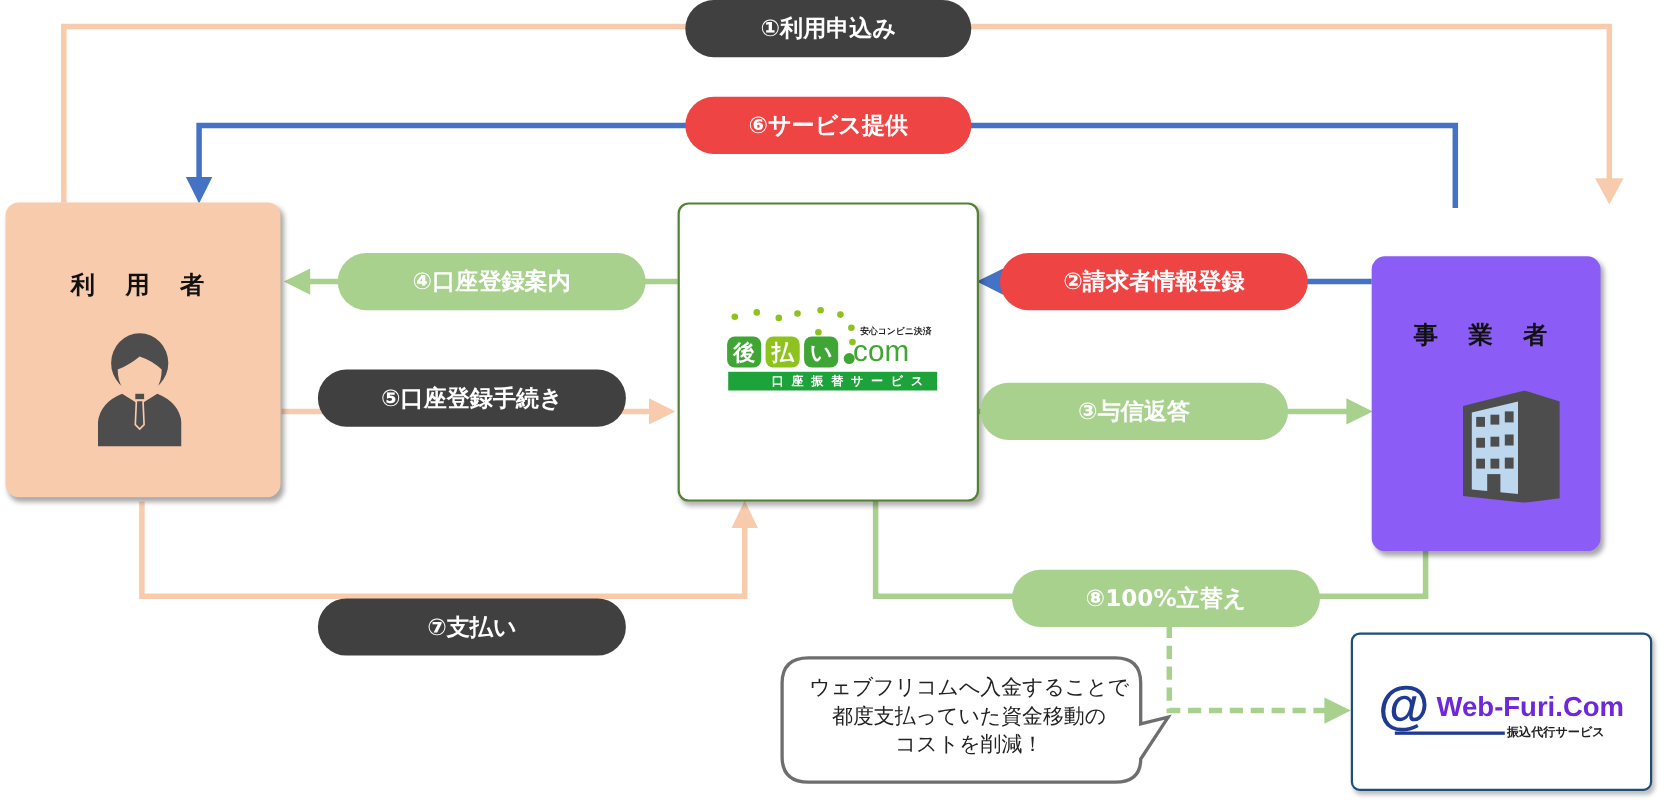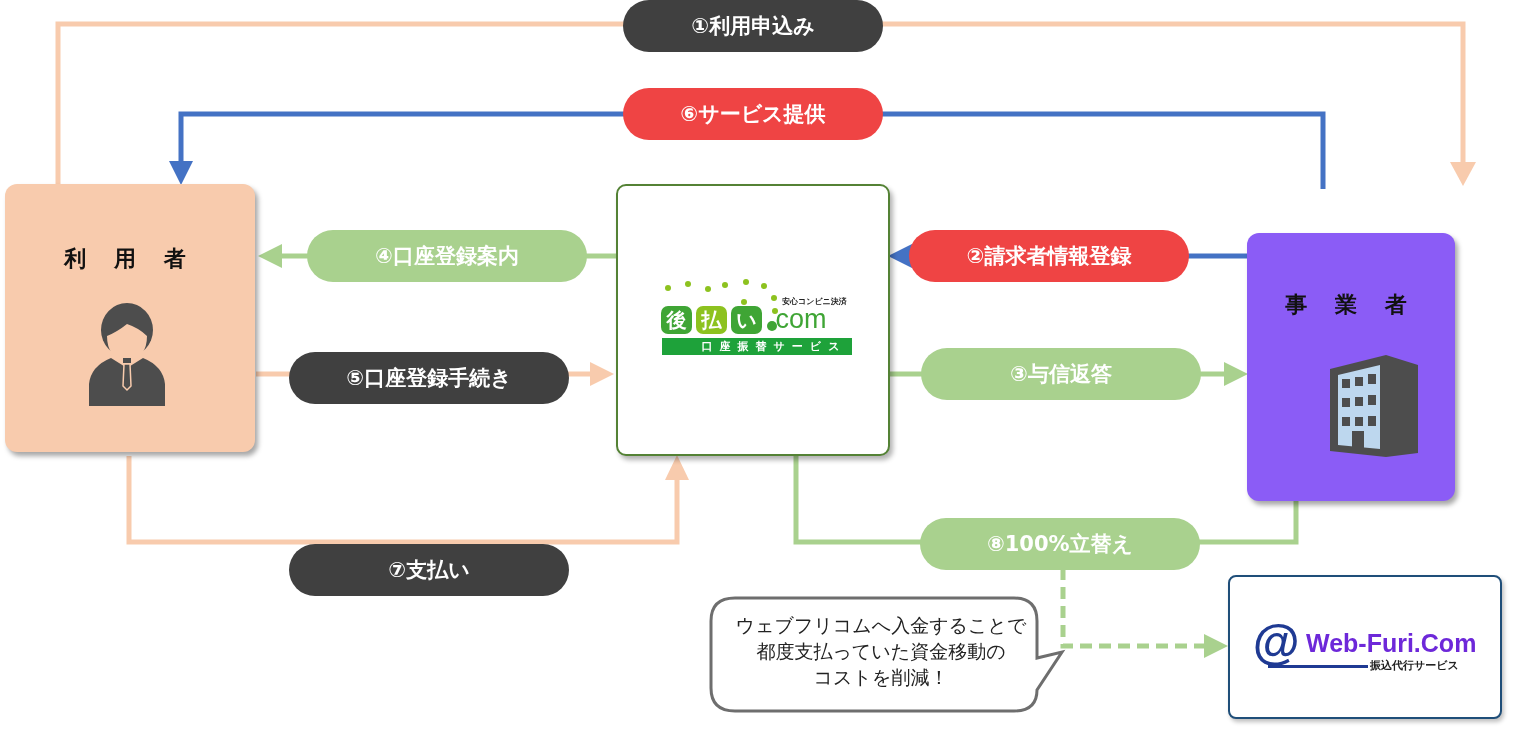--- a/index.html
+++ b/index.html
@@ -126,22 +126,22 @@
   <div style="position:absolute;left:22px;top:38px;color:#1f3a93;font-size:48px;font-weight:bold;font-style:italic;font-family:'Liberation Sans',sans-serif;">@</div>
   <div style="position:absolute;left:76px;top:52px;color:#6d28d9;font-size:25px;font-weight:bold;font-family:'Liberation Sans',sans-serif;">Web-Furi.Com</div>
   <div style="position:absolute;left:38px;top:88px;width:100px;height:3px;background:#1f3a93;"></div>
   <div style="position:absolute;left:140px;top:81px;color:#222;font-size:11px;font-weight:bold;">振込代行サービス</div>
 </div>
 
 <div class="pill peach" style="left:623px;top:0px;width:260px;">①利用申込み</div>
 <div class="pill blue" style="left:623px;top:88px;width:260px;">⑥サービス提供</div>
 <div class="pill blue" style="left:909px;top:230px;width:280px;">②請求者情報登録</div>
 <div class="pill green" style="left:307px;top:230px;width:280px;text-align:right;">④口座登録案内</div>
-<div class="pill peach" style="left:289px;top:352px;width:280px;">⑤口座登録手続き</div>
-<div class="pill green" style="left:921px;top:348px;width:280px;">③与信返答</div>
+<div class="pill peach" style="left:289px;top:336px;width:280px;">⑤口座登録手続き</div>
+<div class="pill green" style="left:891px;top:348px;width:280px;">③与信返答</div>
 <div class="pill peach" style="left:289px;top:544px;width:280px;text-align:right;">⑦支払い</div>
 <div class="pill green" style="left:920px;top:518px;width:280px;">⑧100%立替え</div>
 
 <div class="bubble-text">
   <div>ウェブフリコムへ入金することで</div>
   <div>都度支払っていた資金移動の</div>
   <div>コストを削減！</div>
 </div>
 
 </body></html>

